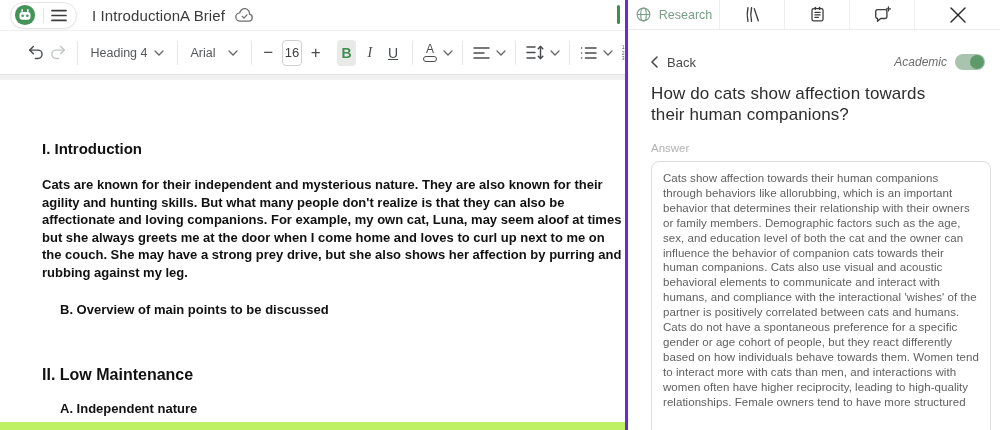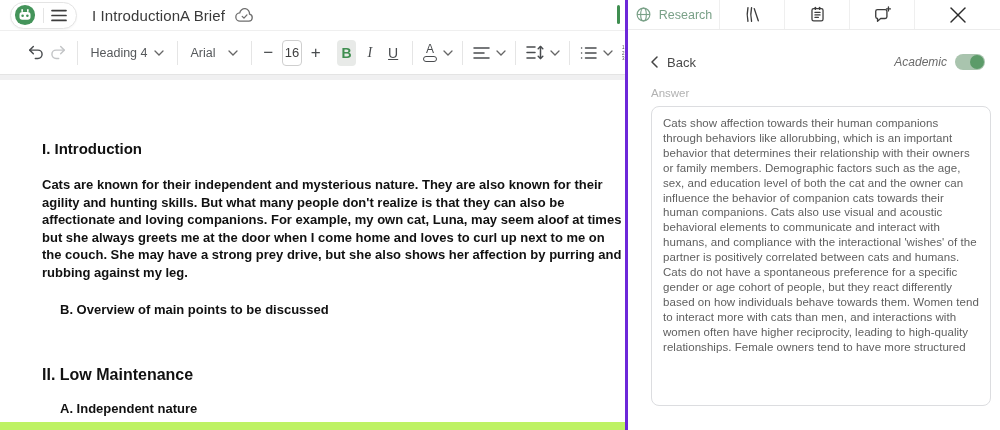--- a/index.html
+++ b/index.html
@@ -310,20 +310,21 @@
           <span class="back-label">Back</span>
         </button>
         <div class="mode-group">
           <span class="mode-label">Academic</span>
           <span class="toggle">
             <span class="toggle-knob"></span>
           </span>
         </div>
       </div>
 
+      <div class="question">How do cats show affection towards their human companions?</div>
 
       <div class="answer-label">Answer</div>
 
       <div class="answer-box">
         <div class="answer-text">Cats show affection towards their human companions through behaviors like allorubbing, which is an important behavior that determines their relationship with their owners or family members. Demographic factors such as the age, sex, and education level of both the cat and the owner can influence the behavior of companion cats towards their human companions. Cats also use visual and acoustic behavioral elements to communicate and interact with humans, and compliance with the interactional 'wishes' of the partner is positively correlated between cats and humans. Cats do not have a spontaneous preference for a specific gender or age cohort of people, but they react differently based on how individuals behave towards them. Women tend to interact more with cats than men, and interactions with women often have higher reciprocity, leading to high-quality relationships. Female owners tend to have more structured</div>
       </div>
     </div>
   </div>
 
 </div>

